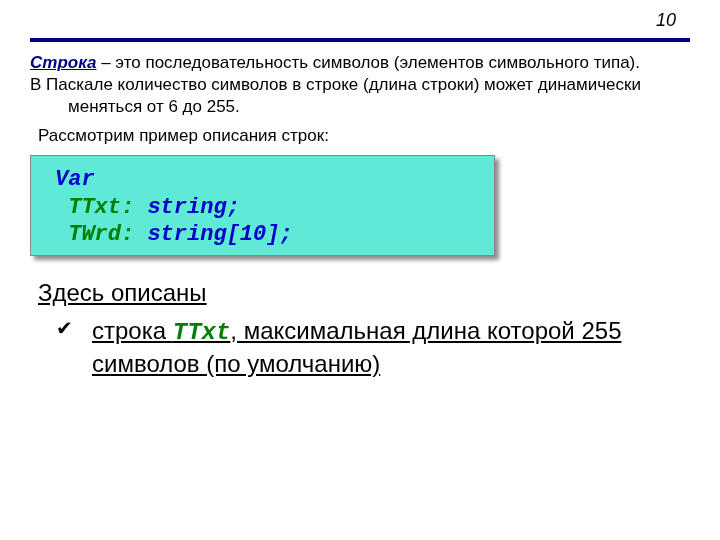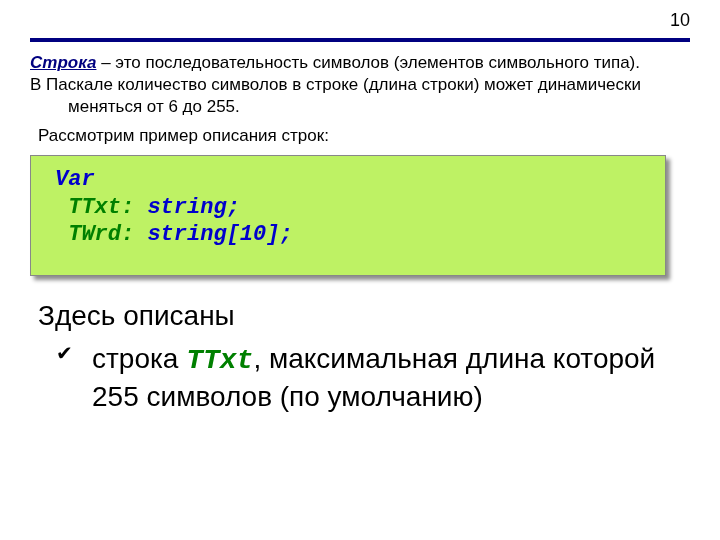--- a/index.html
+++ b/index.html
@@ -14,22 +14,23 @@
   .slide {
     position: relative;
     width: 720px;
     height: 540px;
     box-sizing: border-box;
     padding: 14px 30px 0 30px;
   }
   .page-num {
     position: absolute;
     top: 10px;
-    right: 30px;
+    right: 44px;
     font-size: 18px;
+    font-style: italic;
   }
   .hr {
     margin-top: 24px;
     border: 0;
     border-top: 4px solid #000080;
   }
   .body-text {
     font-size: 17px;
     line-height: 1.28;
     margin-top: 10px;
@@ -49,41 +50,42 @@
     margin: 8px;
   }
   .code-wrap {
     margin: 8px 0 0 0;
   }
   .code-shadow {
     display: inline-block;
     box-shadow: 4px 4px 4px rgba(0,0,0,0.45);
   }
   .code-box {
-    background: #bef264;
+    background: #5eead4;
     border: 1px solid #888;
-    padding: 10px 20px 26px 24px;
-    width: 636px;
+    padding: 10px 20px 6px 24px;
+    width: 465px;
     box-sizing: border-box;
   }
   .code-box pre {
     margin: 0;
     font-family: "Courier New", Courier, monospace;
     font-size: 22px;
     font-weight: bold;
     font-style: italic;
     line-height: 1.25;
     white-space: pre;
   }
   .kw-blue { color: #0000cc; }
   .kw-green { color: #008000; }
   .after-code {
     margin-top: 22px;
-    font-size: 28px;
+    font-size: 24px;
     line-height: 1.28;
+    text-decoration: underline;
   }
   ul.checks {
     list-style: none;
     padding: 0;
     margin: 2px 0 16px 0;
   }
   ul.checks li {
     position: relative;
     padding-left: 62px;
     margin: 0 0 4px 0;

